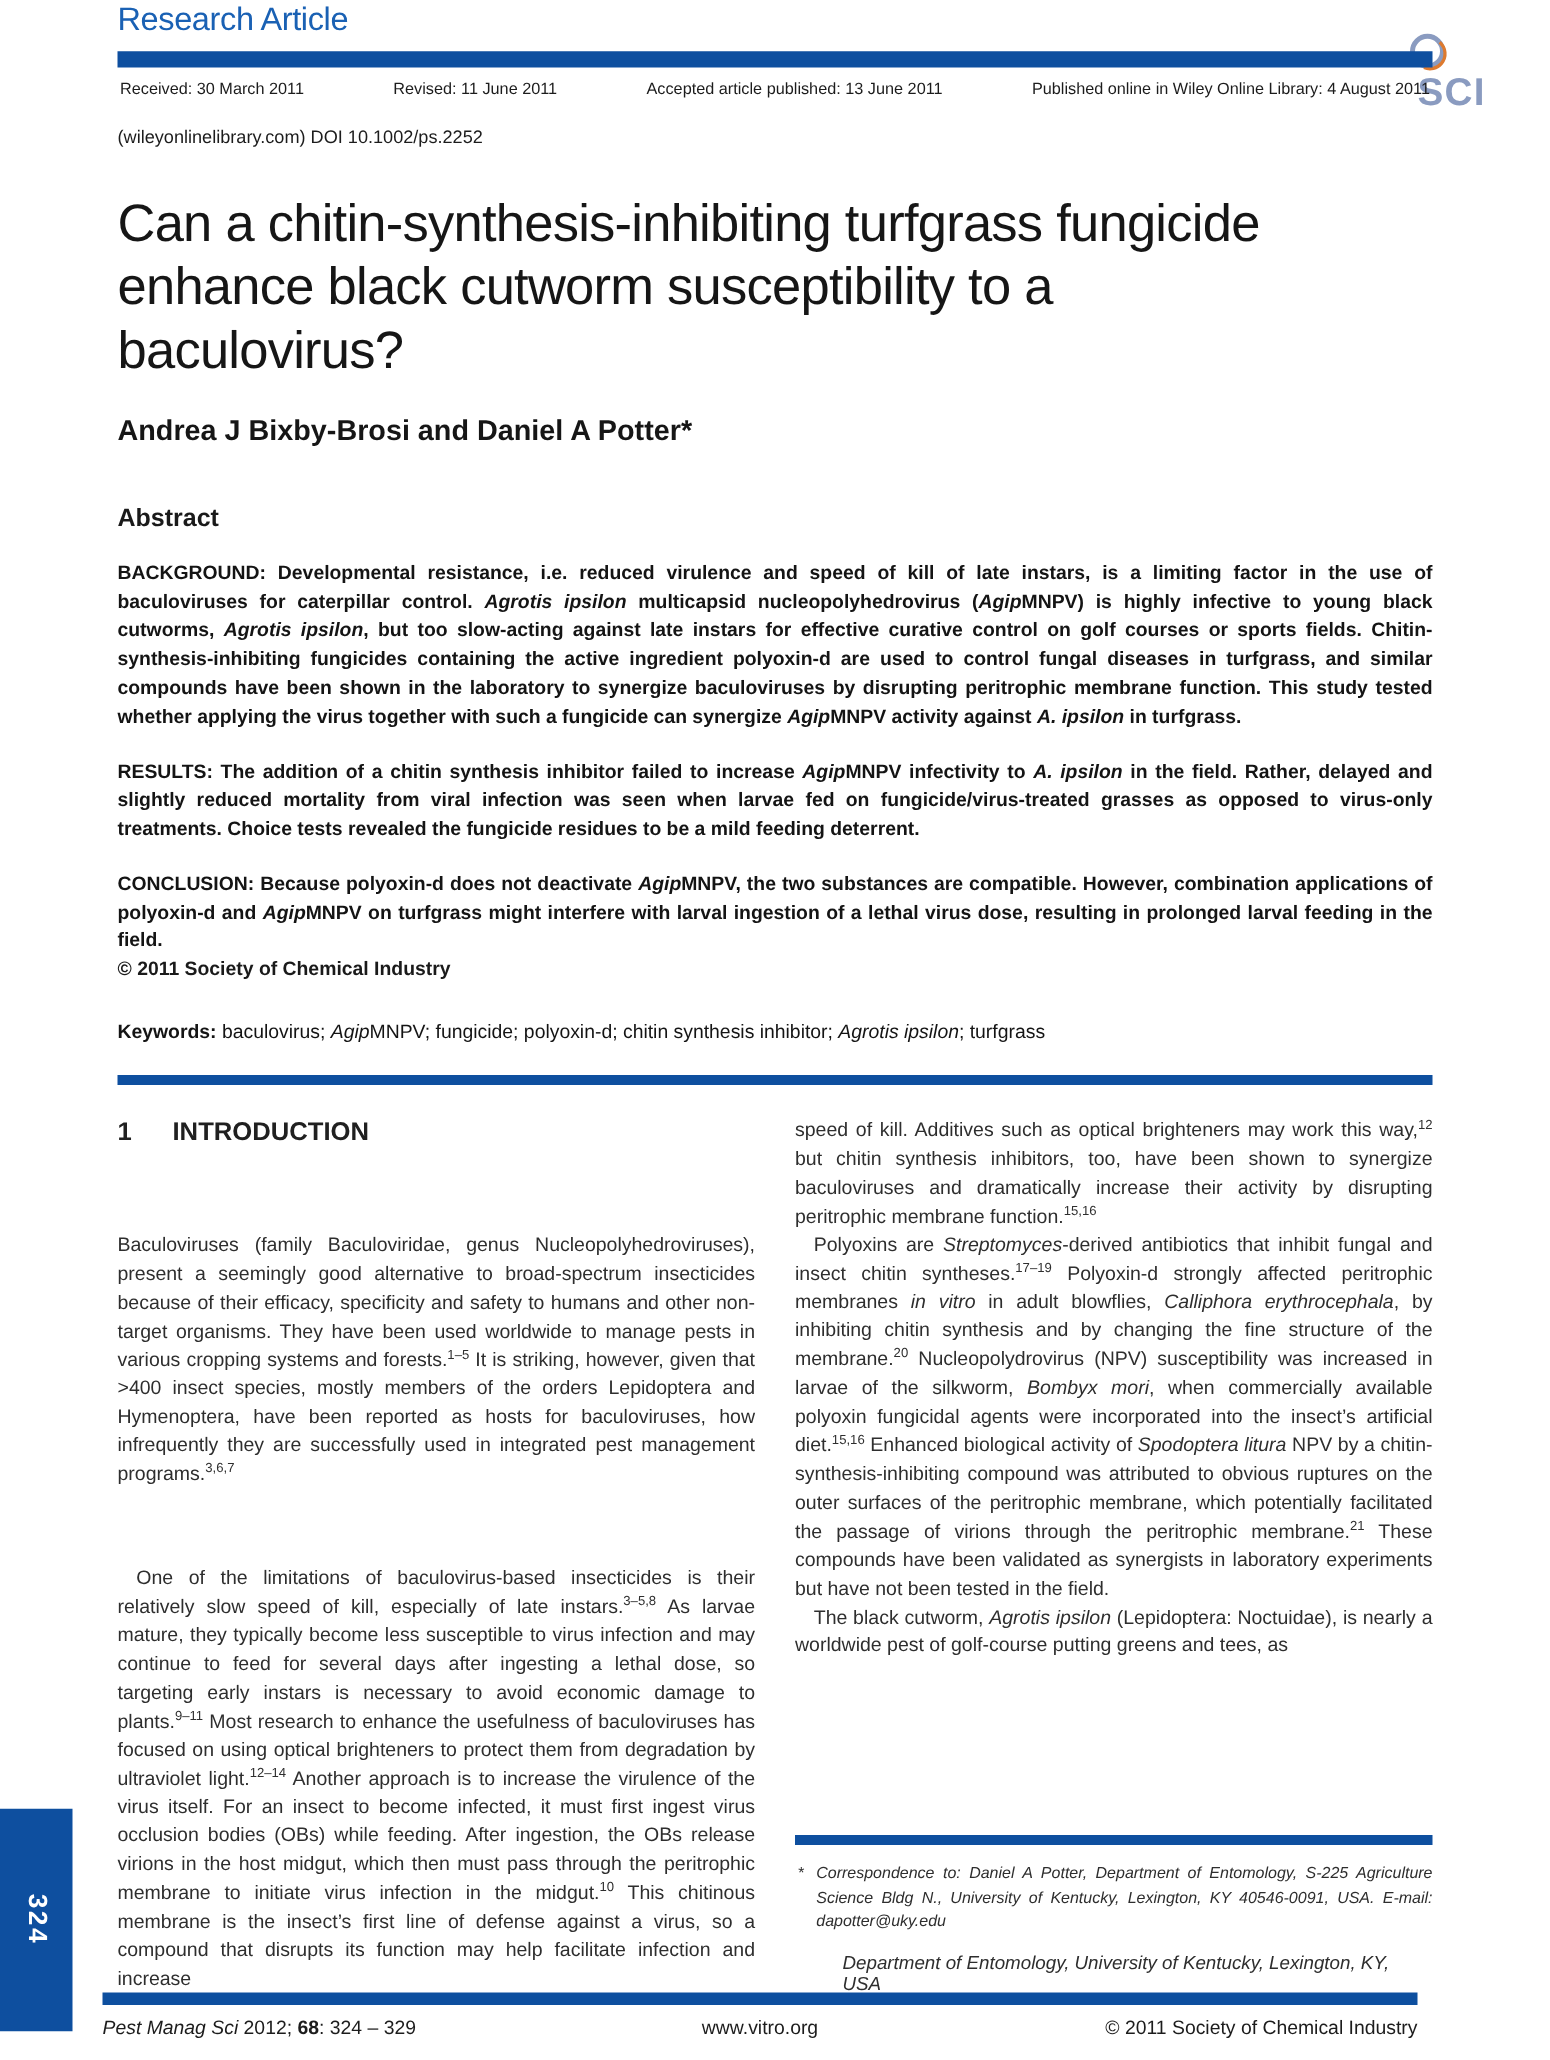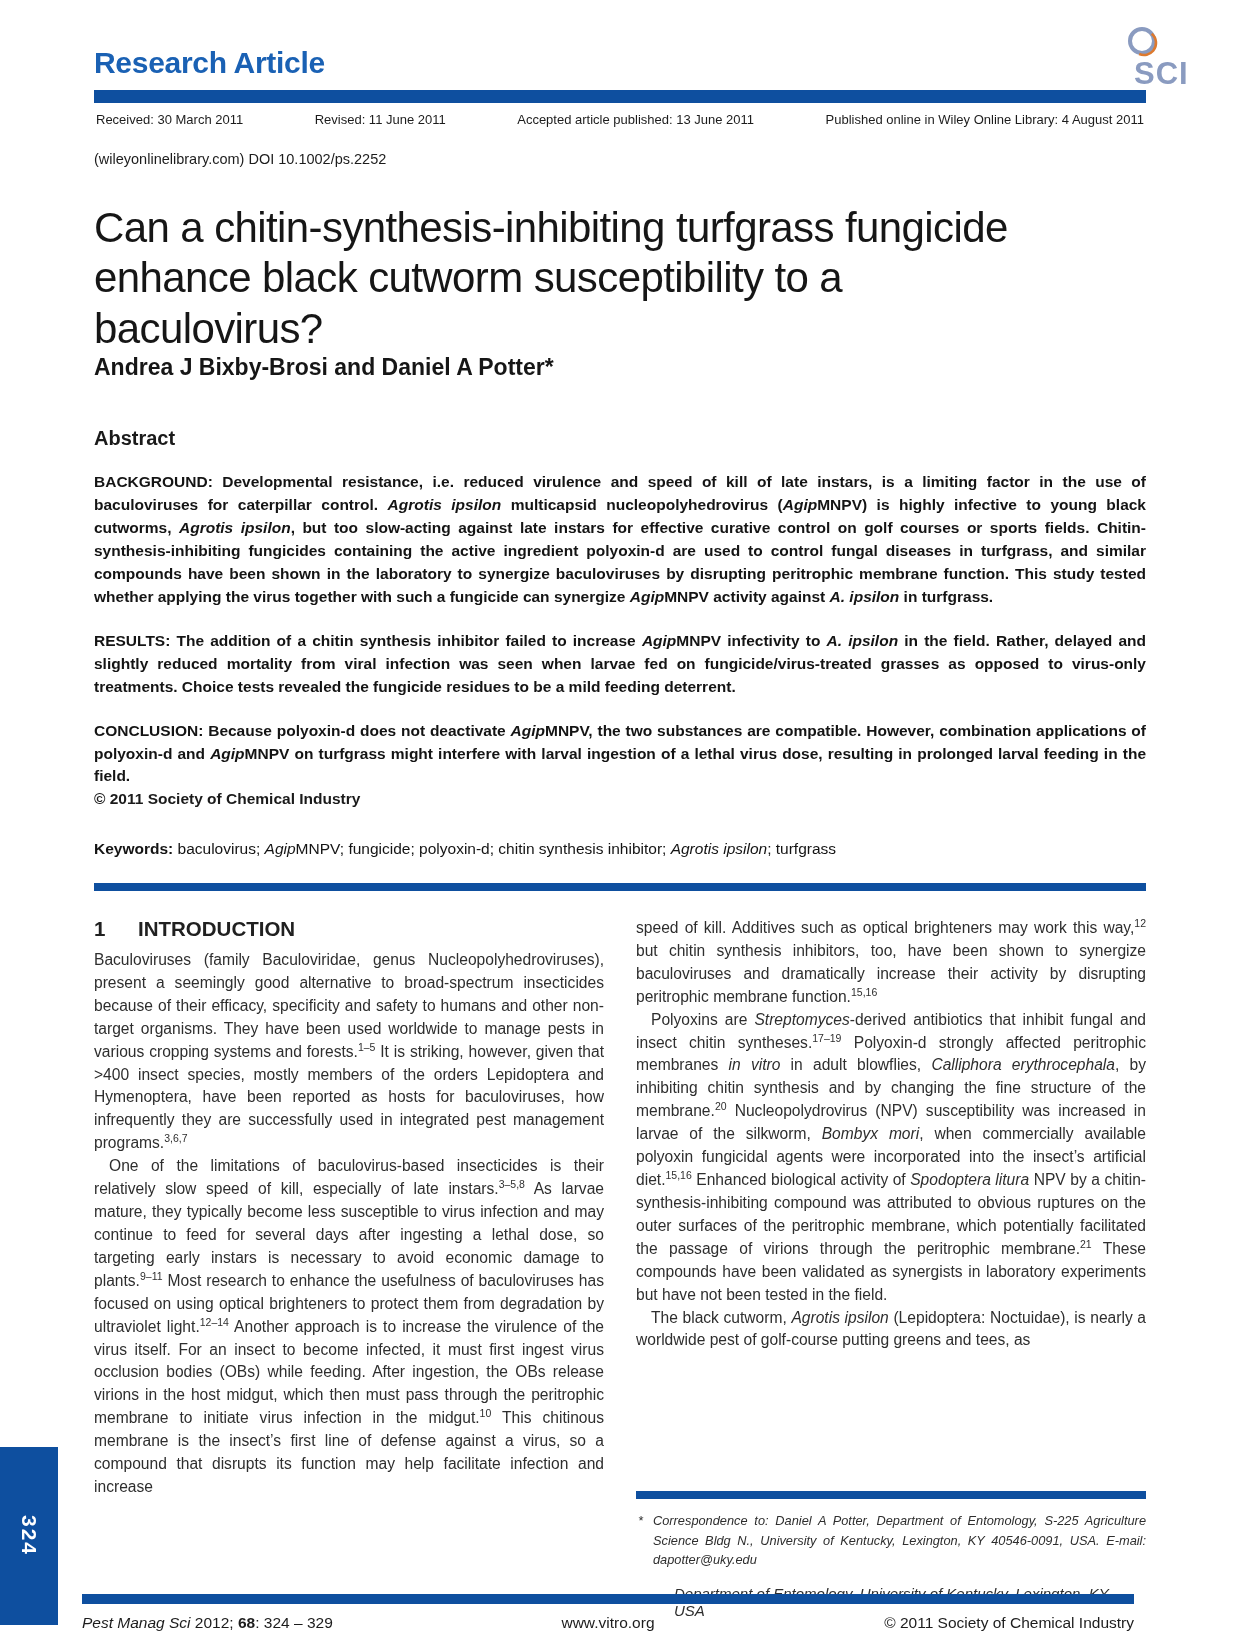--- a/index.html
+++ b/index.html
@@ -9,61 +9,60 @@
     font-family: "Liberation Sans", "DejaVu Sans", sans-serif;
     color: #1a1a1a;
     position: relative;
     overflow: hidden;
   }
   .page { position: relative; width: 1240px; height: 1648px; background: #fff; }
   .content { width: 1052px; margin: 0 auto; position: relative; }
 
   
   .kicker {
-    padding-top: 46px;
-    font-size: 30px; font-weight: 700; color: #1a61b4;
+    font-size: 26px; font-weight: 400; color: #1a61b4;
     letter-spacing: -0.3px;
   }
   .logo { position: absolute; top: 24px; right: 42px; width: 96px; height: 70px; }
   .header-bar { margin-top: 10px; height: 13px; background: #0e4f9f; }
   .dates-row {
     display: flex; justify-content: space-between;
     padding: 9px 2px 0 2px;
     font-size: 13px; color: #1c1c1c;
   }
   .doi-line { margin-top: 24px; font-size: 14.5px; color: #1c1c1c; }
 
   
   .article-title {
     margin-top: 36px;
     font-size: 42px; line-height: 1.2; font-weight: 400;
     letter-spacing: -0.6px; color: #161616;
     max-width: 960px;
   }
-  .article-authors { font-size: 23px; font-weight: 700; color: #161616; }
+  .article-authors { margin-top: 26px; font-size: 23px; font-weight: 700; color: #161616; }
 
   
   .abstract-heading { margin-top: 46px; font-size: 20px; font-weight: 700; }
   .abs-para {
     margin-top: 21px;
     font-size: 15.5px; font-weight: 700; line-height: 1.48;
     text-align: justify; color: #141414;
   }
   .abs-copyright { font-size: 15.5px; font-weight: 700; margin-top: 2px; }
   .keywords { margin-top: 30px; font-size: 15.5px; line-height: 1.45; color: #141414; }
 
   .divider { margin-top: 22px; height: 8px; background: #0e4f9f; }
 
   
   .columns {
     display: flex; gap: 32px;
     margin-top: 26px;
     height: 702px;
   }
-  .col { width: 510px; display: flex; flex-direction: column; }
+  .col { width: 510px; display: flex; flex-direction: column; justify-content: space-between; }
   .intro-heading { font-size: 20.5px; font-weight: 700; color: #202020; margin-bottom: 8px; }
   .intro-heading .num { display: inline-block; width: 44px; }
   .body-para {
     font-size: 15.6px; line-height: 1.47; text-align: justify; color: #2e2e2e;
   }
   .body-para.indent { text-indent: 15px; }
   sup { font-size: 10.5px; line-height: 0; }
 
   
   .footnote-block { margin-top: auto; }

